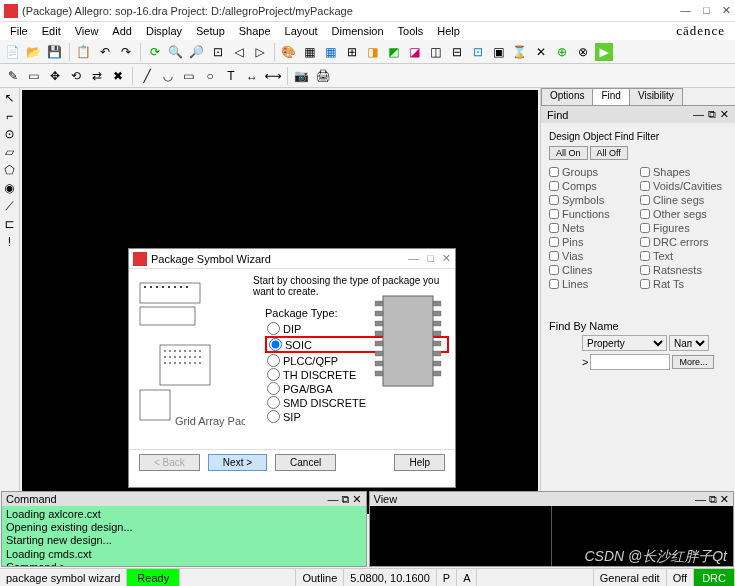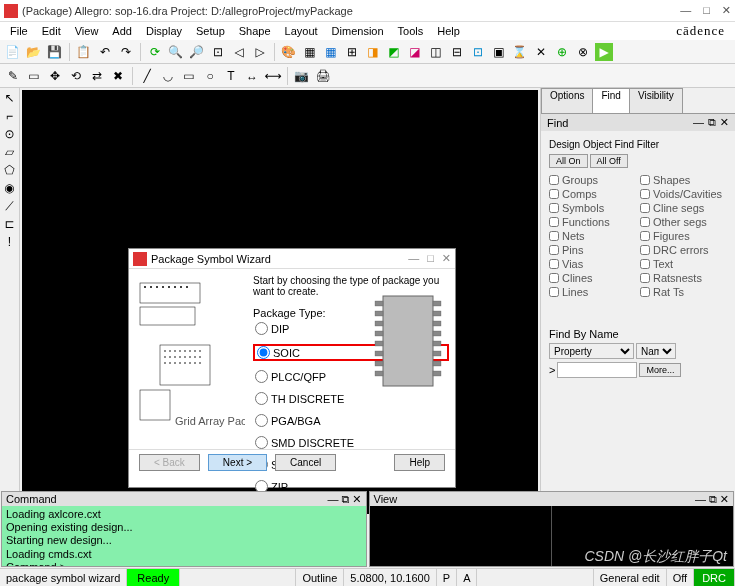--- a/index.html
+++ b/index.html
@@ -14,48 +14,48 @@
 .brand { margin-left: auto; font-family: serif; font-size: 13px; letter-spacing: 1px; padding-right: 8px; }
 .toolbar { height: 24px; background: #f5f5f5; border-bottom: 1px solid #ccc; display: flex; align-items: center; padding: 0 4px; gap: 3px; }
 .tbtn { width: 18px; height: 18px; border: 1px solid transparent; display: inline-flex; align-items: center; justify-content: center; font-size: 12px; cursor: pointer; }
 .sep { width: 1px; height: 18px; background: #ccc; margin: 0 2px; }
 .toolbar2 { height: 24px; background: #f5f5f5; border-bottom: 1px solid #ccc; display: flex; align-items: center; padding: 0 4px; gap: 3px; }
 .workarea { position: relative; display: flex; height: 428px; }
 .leftstrip { width: 20px; background: #f0f0f0; border-right: 1px solid #ccc; display: flex; flex-direction: column; gap: 2px; padding-top: 2px; }
 .leftstrip .tbtn { width: 16px; height: 16px; margin: 0 auto; }
 .canvas { flex: 1; background: #000; position: relative; margin: 2px; }
 .rightpanel { width: 195px; background: #f0f0f0; border-left: 1px solid #ccc; display: flex; flex-direction: column; }
-.tabs { display: flex; height: 26px; border-bottom: 1px solid #999; }
+.tabs { display: flex; height: 18px; border-bottom: 1px solid #999; }
 .tab { padding: 1px 8px; border: 1px solid #999; border-bottom: none; background: #e8e8e8; margin-right: -1px; cursor: pointer; font-size: 10px; }
 .tab.active { background: #fff; }
 .panelhdr { background: #e0e0e0; padding: 2px 6px; font-size: 11px; display: flex; align-items: center; }
 .panelhdr .ctrls { margin-left: auto; display: flex; gap: 4px; font-size: 9px; }
 .panelbody { padding: 8px; font-size: 10px; }
 .panelbody .grptitle { font-size: 10px; margin-bottom: 4px; }
 .filterbtns { display: flex; gap: 2px; margin-bottom: 6px; }
 .smbtn { border: 1px solid #999; background: #e8e8e8; padding: 1px 6px; font-size: 9px; cursor: pointer; }
 .chkgrid { display: grid; grid-template-columns: 1fr 1fr; gap: 2px 4px; }
 .chkrow { display: flex; align-items: center; gap: 3px; font-size: 10px; color: #555; }
 .chkrow input { width: 10px; height: 10px; }
 .findname { margin-top: 30px; }
-.findname .row { display: flex; gap: 2px; margin-top: 3px; align-items: center; }
+.findname .row { display: flex; gap: 2px; margin-top: 3px; align-items: center; margin-left: 33px; }
 .findname select, .findname input { border: 1px solid #aaa; font-size: 10px; height: 16px; }
 .dialog { position: absolute; left: 128px; top: 160px; width: 328px; height: 240px; background: #fff; border: 1px solid #888; box-shadow: 2px 2px 8px rgba(0,0,0,0.3); }
 .dlgtitle { height: 20px; display: flex; align-items: center; padding: 0 4px; background: #fff; border-bottom: 1px solid #ddd; }
 .dlgtitle .icon { width: 14px; height: 14px; background: #d33; margin-right: 4px; }
 .dlgtitle .t { flex: 1; font-size: 11px; }
 .dlgtitle .wc { display: flex; gap: 8px; font-size: 10px; color: #888; }
 .dlgbody { display: flex; padding: 6px; gap: 8px; height: 180px; }
 .dlgimg { width: 110px; height: 165px; background: #fff; position: relative; overflow: hidden; }
 .dlgimg svg { width: 100%; height: 100%; }
 .dlgright { flex: 1; }
 .dlgright .instr { font-size: 10px; margin-bottom: 10px; }
-.pkgtype { font-size: 10px; }
+.pkgtype { font-size: 10px; margin-left: 12px; }
 .pkgtype .lbl { margin-bottom: 3px; }
-.radios { display: flex; flex-direction: column; gap: 9px; }
+.radios { display: flex; flex-direction: column; gap: 1px; }
 .radios label { display: flex; align-items: center; gap: 3px; font-size: 10px; padding: 0 2px; }
 .radios label.hl { border: 2px solid #e00; }
 .chipprev { position: absolute; right: 12px; top: 42px; width: 70px; height: 100px; }
 .dlgbtns { display: flex; gap: 8px; padding: 4px 10px; border-top: 1px solid #ddd; }
 .dbtn { border: 1px solid #888; background: #e8e8e8; padding: 2px 14px; font-size: 10px; cursor: pointer; }
 .dbtn.primary { background: #cde4f7; border-color: #5a9bd4; }
 .dbtn.disabled { color: #aaa; }
 .bottom { position: absolute; bottom: 18px; left: 0; right: 0; height: 78px; display: flex; }
 .cmdpane, .viewpane { flex: 1; border: 1px solid #999; margin: 1px; display: flex; flex-direction: column; background: #f0f0f0; }
 .panetitle { height: 14px; background: #e0e0e0; display: flex; align-items: center; padding: 0 4px; font-size: 10px; }
@@ -355,24 +355,20 @@
                 <span>PGA/BGA</span>
               </label>
             <label>
                 <input type="radio" name="pt" style="">
                 <span>SMD DISCRETE</span>
               </label>
             <label>
                 <input type="radio" name="pt" style="">
                 <span>SIP</span>
               </label>
-            <label>
-                <input type="radio" name="pt" style="">
-                <span>ZIP</span>
-              </label>
           </div>
         </div>
         <div class="chipprev">
           <svg viewBox="0 0 70 100">
             <rect x="10" y="5" width="50" height="90" fill="#bbb" stroke="#666"></rect>
             <g fill="#888" stroke="#555" stroke-width="0.3">
               <rect x="2" y="10" width="8" height="5"></rect>
                 <rect x="2" y="20" width="8" height="5"></rect>
                 <rect x="2" y="30" width="8" height="5"></rect>
                 <rect x="2" y="40" width="8" height="5"></rect>

